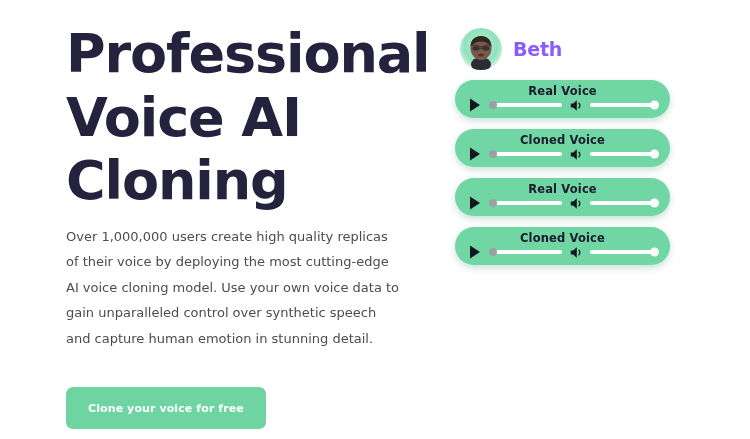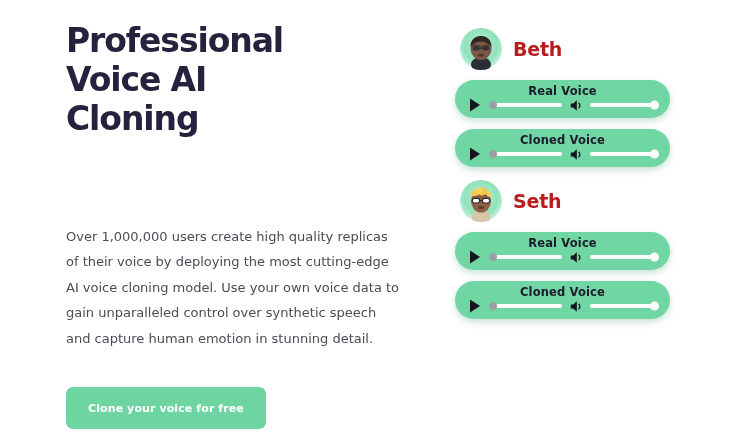--- a/index.html
+++ b/index.html
@@ -20,21 +20,21 @@
 
   
   .left-col {
     position: absolute;
     left: 66px;
     top: 22px;
     width: 350px;
   }
   .headline {
     font-family: "DejaVu Sans", "Liberation Sans", sans-serif;
-    font-size: 33px;
+    font-size: 54px;
     line-height: 1.18;
     font-weight: bold;
     letter-spacing: -1.1px;
     color: #24223c;
     margin: 0;
     white-space: pre-line;
   }
   .lede {
     margin: 0;
     position: absolute;
@@ -88,21 +88,21 @@
     border-radius: 50%;
     flex: 0 0 42px;
     position: relative;
     overflow: hidden;
     background: radial-gradient(circle at 50% 42%, #bff0d6 0%, #8fe2bb 52%, #f4fbf7 88%);
   }
   .avatar svg { display: block; width: 42px; height: 42px; }
   .speaker-name {
     font-size: 19px;
     font-weight: bold;
-    color: #b91c1c;
+    color: #8b5cf6;
     font-family: "DejaVu Sans", "Liberation Sans", sans-serif;
     letter-spacing: -.2px;
   }
 
   .player {
     position: relative;
     height: 38px;
     border-radius: 19px;
     background: #6fd6a4;
     box-shadow: 0 3px 7px rgba(90,170,135,.34);
@@ -285,38 +285,20 @@
           </span>
           <div class="volume-wrap">
             <div class="volume-track"></div>
             <div class="volume-knob"></div>
           </div>
         </div>
       </div>
     </div>
 
     <div class="speaker-block">
-      <div class="speaker-head">
-        <div class="avatar">
-          <svg viewBox="0 0 42 42" aria-hidden="true">
-            <ellipse cx="21" cy="37" rx="9.5" ry="7" fill="#d8c6a8"></ellipse>
-            <ellipse cx="21" cy="21" rx="10" ry="11.5" fill="#8a5f43"></ellipse>
-            <path d="M11.5 16.5c.5-6 4.6-9 9.5-9s9 3 9.5 9c-2-2.2-4.2-1-6-2.2-1.6 1.8-3.6 1.4-5.2.3-1.6 1.6-4.4 1-7.8 1.9z" fill="#f2c94c"></path>
-            <circle cx="14.5" cy="12.5" r="2.6" fill="#f2c94c"></circle>
-            <circle cx="19.5" cy="10.6" r="2.9" fill="#f7d45e"></circle>
-            <circle cx="25" cy="11.4" r="2.7" fill="#f2c94c"></circle>
-            <circle cx="29" cy="14.4" r="2.3" fill="#f7d45e"></circle>
-            <rect x="12.2" y="18.4" width="7.4" height="4.6" rx="2.2" fill="#ffffff" stroke="#2b2b33" stroke-width="1.1"></rect>
-            <rect x="22.4" y="18.4" width="7.4" height="4.6" rx="2.2" fill="#ffffff" stroke="#2b2b33" stroke-width="1.1"></rect>
-            <rect x="19.4" y="20.1" width="3.2" height="1.1" fill="#2b2b33"></rect>
-            <ellipse cx="21" cy="27.5" rx="3" ry="1.4" fill="#5c3d28"></ellipse>
-          </svg>
-        </div>
-        <span class="speaker-name">Seth</span>
-      </div>
 
       <div class="player">
         <span class="player-label">Real Voice</span>
         <div class="player-row">
           <span class="play-icon">
             <svg viewBox="0 0 12 14" aria-hidden="true">
                 <path d="M1 0.6 L11 7 L1 13.4 Z" fill="#16161f"></path>
               </svg>
           </span>
           <div class="progress-wrap">

